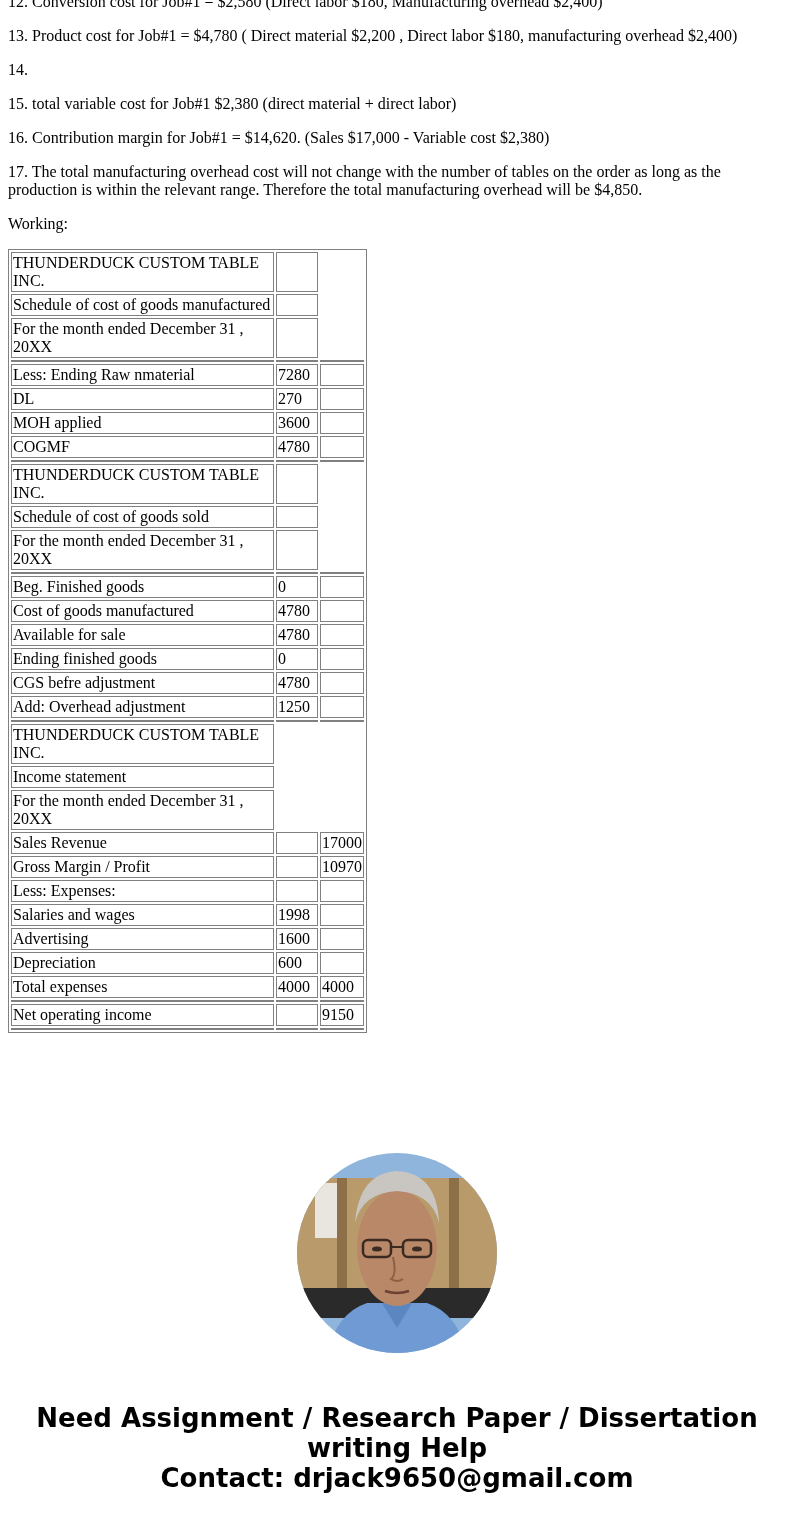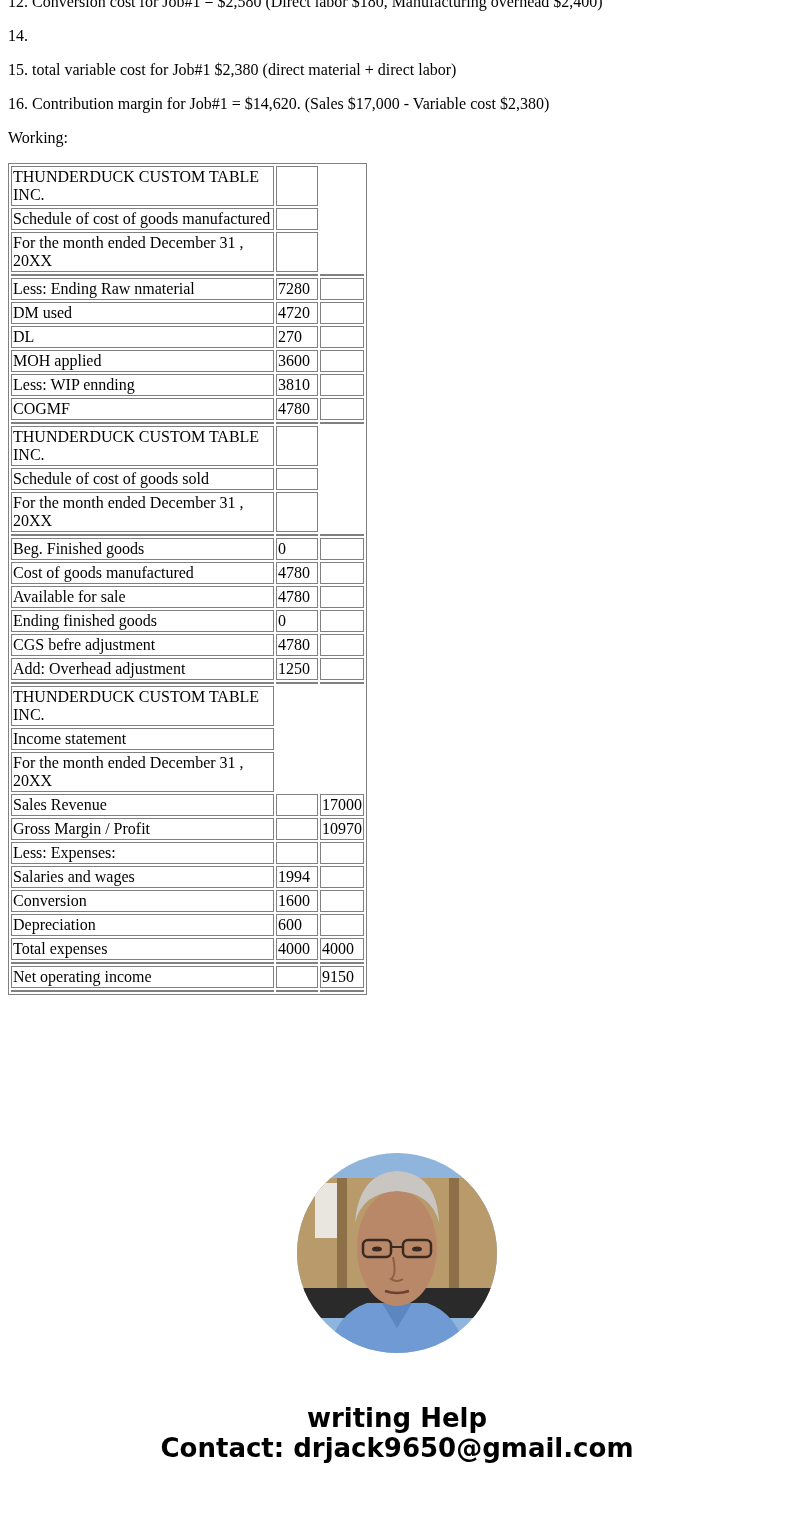--- a/index.html
+++ b/index.html
@@ -66,23 +66,25 @@
     font-size: 26px;
     line-height: 30px;
     color: #000;
   }
 </style>
 </head>
 <body>
 
 <div class="content">
   <p>12. Conversion cost for Job#1 = $2,580 (Direct labor $180, Manufacturing overhead $2,400)</p>
+  <p>13. Product cost for Job#1 = $4,780 ( Direct material $2,200 , Direct labor $180, manufacturing overhead $2,400)</p>
   <p>14.</p>
   <p>15. total variable cost for Job#1 $2,380 (direct material + direct labor)</p>
   <p>16. Contribution margin for Job#1 = $14,620. (Sales $17,000 - Variable cost $2,380)</p>
+  <p>17. The total manufacturing overhead cost will not change with the number of tables on the order as long as the production is within the relevant range. Therefore the total manufacturing overhead will be $4,850.</p>
   <p>Working:</p>
 
   <table class="working">
     <tbody>
 
       <tr>
         <td class="c1 tall">THUNDERDUCK CUSTOM TABLE INC.</td>
         <td class="c2"></td>
       </tr>
       <tr>
@@ -98,40 +100,30 @@
           <td></td>
           <td></td>
         </tr>
 
       <tr>
         <td class="c1">Less: Ending Raw nmaterial</td>
         <td class="c2">7280</td>
         <td class="c3"></td>
       </tr>
       <tr>
-        <td class="c1">DM used</td>
-        <td class="c2">4720</td>
-        <td class="c3"></td>
-      </tr>
-      <tr>
         <td class="c1">DL</td>
         <td class="c2">270</td>
         <td class="c3"></td>
       </tr>
       <tr>
         <td class="c1">MOH applied</td>
         <td class="c2">3600</td>
         <td class="c3"></td>
       </tr>
       <tr>
-        <td class="c1">Less: WIP ennding</td>
-        <td class="c2">3810</td>
-        <td class="c3"></td>
-      </tr>
-      <tr>
         <td class="c1">COGMF</td>
         <td class="c2">4780</td>
         <td class="c3"></td>
       </tr>
       <tr class="sep">
           <td></td>
           <td></td>
           <td></td>
         </tr>
 
@@ -209,25 +201,25 @@
         <td class="c2"></td>
         <td class="c3">10970</td>
       </tr>
       <tr>
         <td class="c1">Less: Expenses:</td>
         <td class="c2"></td>
         <td class="c3"></td>
       </tr>
       <tr>
         <td class="c1">Salaries and wages</td>
-        <td class="c2">1994</td>
-        <td class="c3"></td>
-      </tr>
-      <tr>
-        <td class="c1">Conversion</td>
+        <td class="c2">1998</td>
+        <td class="c3"></td>
+      </tr>
+      <tr>
+        <td class="c1">Advertising</td>
         <td class="c2">1600</td>
         <td class="c3"></td>
       </tr>
       <tr>
         <td class="c1">Depreciation</td>
         <td class="c2">600</td>
         <td class="c3"></td>
       </tr>
       <tr>
         <td class="c1">Total expenses</td>
@@ -269,15 +261,16 @@
     <rect x="106" y="87" width="28" height="17" rx="5" fill="none" stroke="#3b2a22" stroke-width="2.5"></rect>
     <line x1="94" y1="94" x2="106" y2="94" stroke="#3b2a22" stroke-width="2"></line>
     <ellipse cx="80" cy="96" rx="5" ry="2.5" fill="#3a2b22"></ellipse>
     <ellipse cx="120" cy="96" rx="5" ry="2.5" fill="#3a2b22"></ellipse>
     <path d="M96 104 Q100 122 94 126 Q100 130 106 126" fill="none" stroke="#8d5f45" stroke-width="2"></path>
     <path d="M88 138 Q100 142 112 138" fill="none" stroke="#6e3f33" stroke-width="2.5"></path>
   </svg>
 </div>
 
 <div class="promo">
+  <div>Need Assignment / Research Paper / Dissertation</div>
   <div>writing Help</div>
   <div>Contact: drjack9650@gmail.com</div>
 </div>
 
 </body></html>

